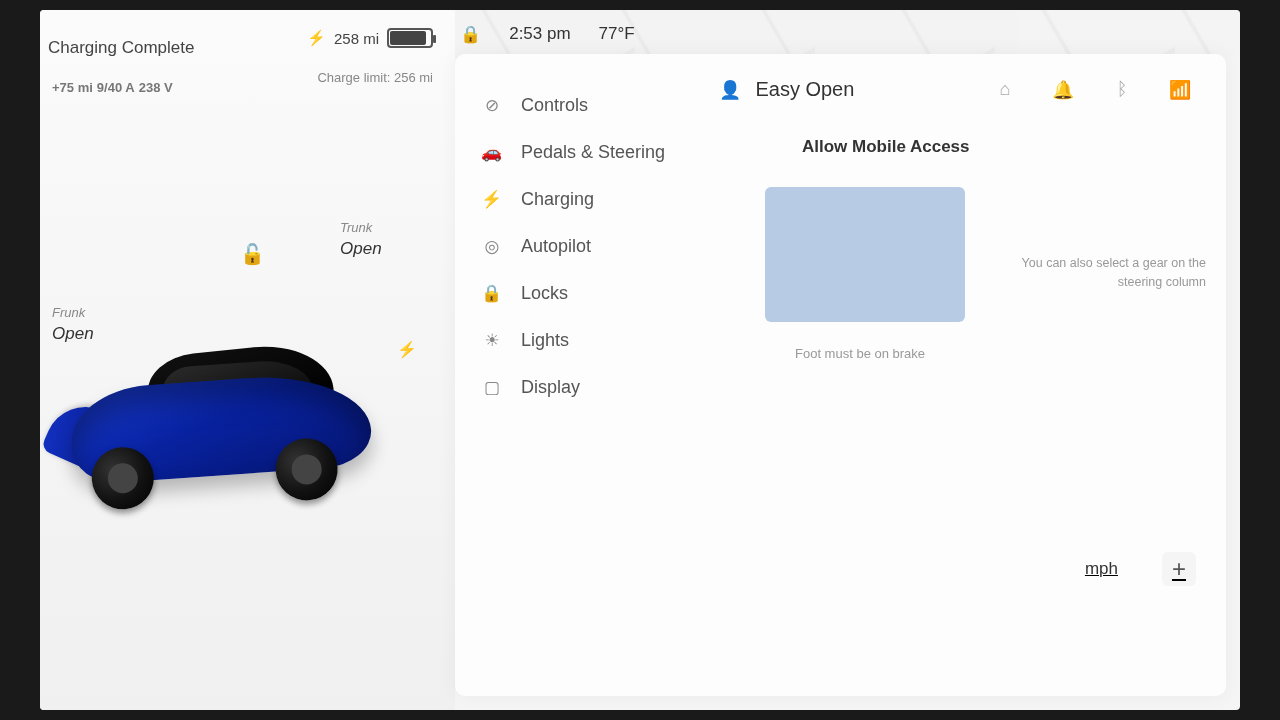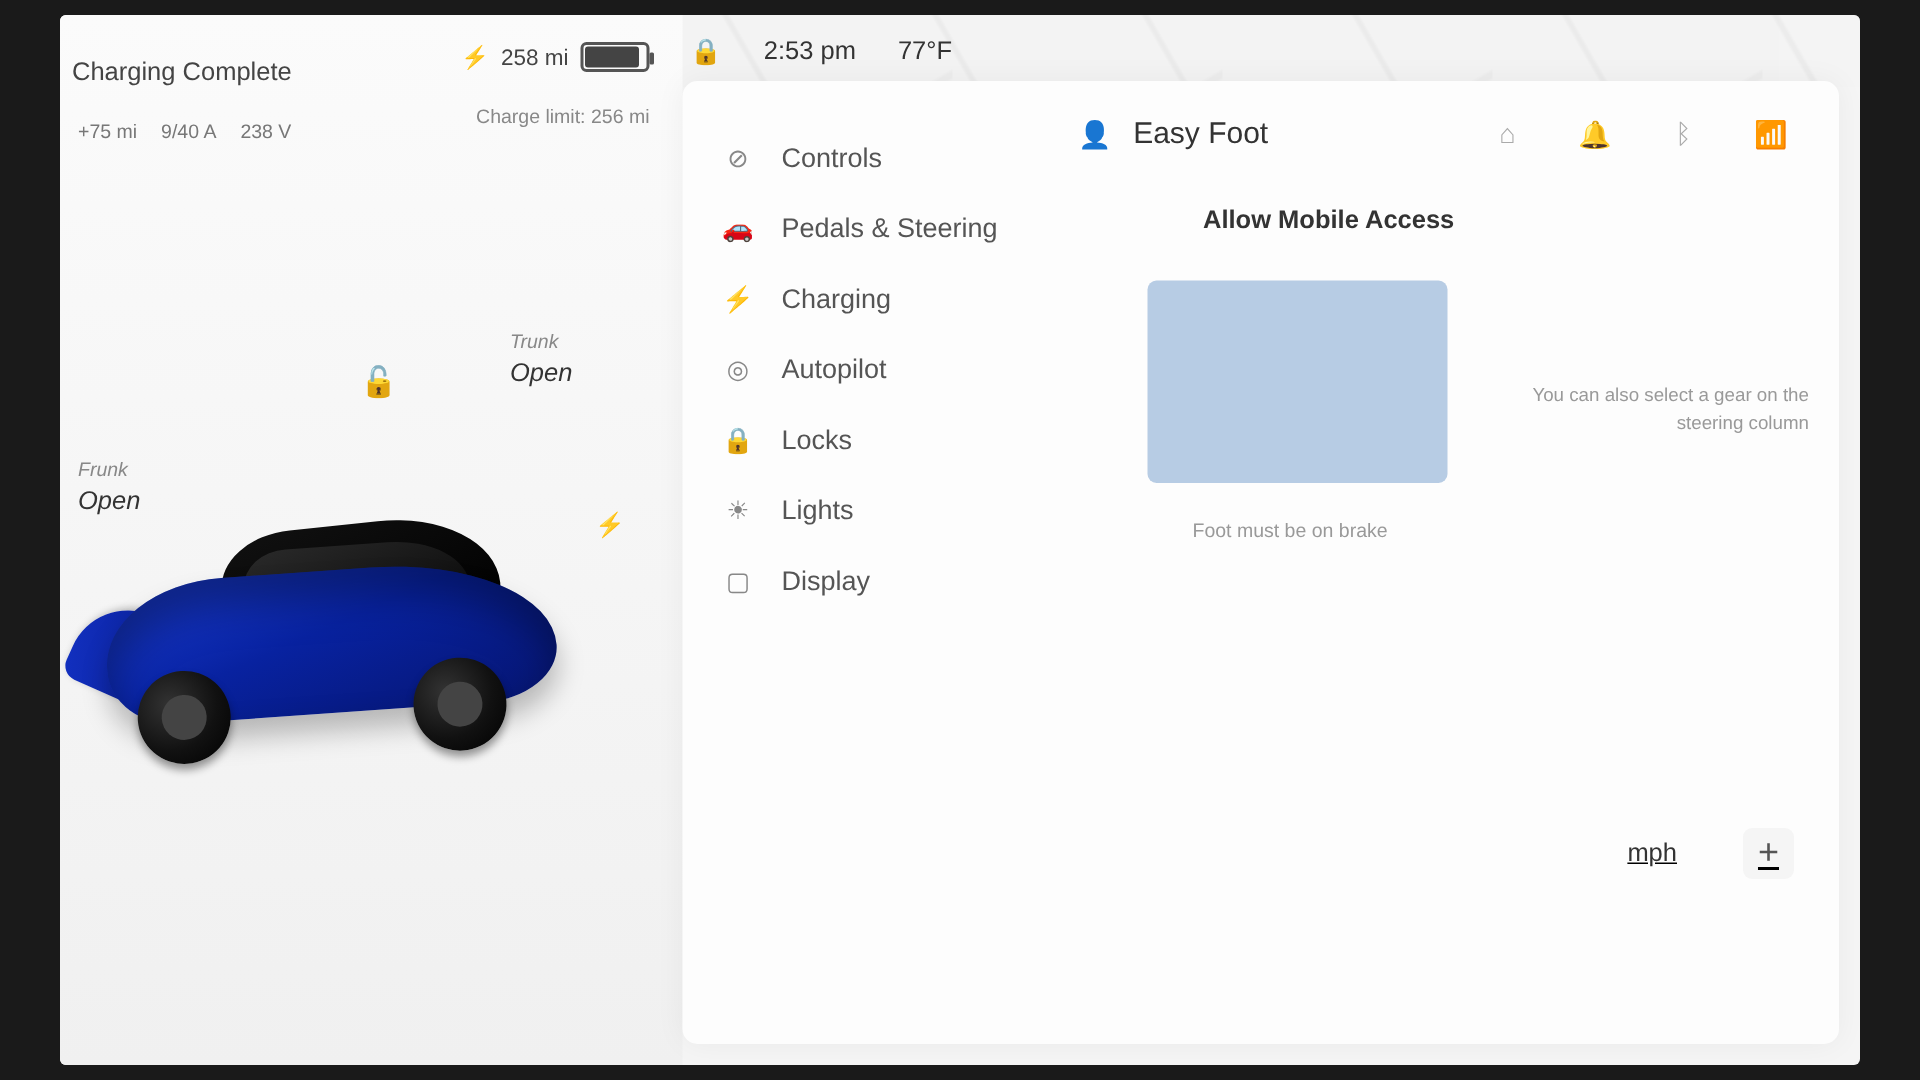--- a/index.html
+++ b/index.html
@@ -19,21 +19,21 @@
   
   .left-panel {
     width: 415px;
     height: 100%;
     background: linear-gradient(#fbfbfb,#f0f0f0);
     position: relative;
     padding: 10px 18px;
     color: #555;
   }
   .status-title { font-size: 17px; color:#444; margin-top: 18px; margin-left:-10px; }
-  .status-sub { font-size: 13px; color:#777; margin-top: 22px; display:flex; gap:16px; margin-left:-6px;}
+  .status-sub { font-size: 13px; color:#777; margin-top: 22px; display:flex; gap:4px; margin-left:-6px;font-weight:bold;}
   .range-row { position:absolute; top:18px; right:22px; font-size:15px; color:#444; display:flex; align-items:center; gap:8px;}
   .battery {
     width: 46px; height: 20px; border:2px solid #555; border-radius:4px; position:relative; display:inline-block;
   }
   .battery::after{ content:''; position:absolute; right:-5px; top:5px; width:3px; height:8px; background:#555; border-radius:1px;}
   .battery-fill{ position:absolute; left:1px; top:1px; bottom:1px; width:85%; background:#444; border-radius:2px;}
   .charge-limit { position:absolute; top:60px; right:22px; font-size:13px; color:#888; }
 
   .frunk-label, .trunk-label {
     position:absolute; text-align:left;font-style:italic;
@@ -250,21 +250,21 @@
       <div class="nav-item">
         <span class="ico">▢</span>
         <span>Display</span>
       </div>
     </div>
 
     <div class="settings-content">
       <div class="profile-row">
         <div class="profile-name">
           <span class="ico">👤</span>
-          <span>Easy Foot</span>
+          <span>Easy Open</span>
         </div>
         <div class="profile-icons">
           <span>⌂</span>
           <span>🔔</span>
           <span>ᛒ</span>
           <span>📶</span>
         </div>
       </div>
 
       <div class="content-body">

